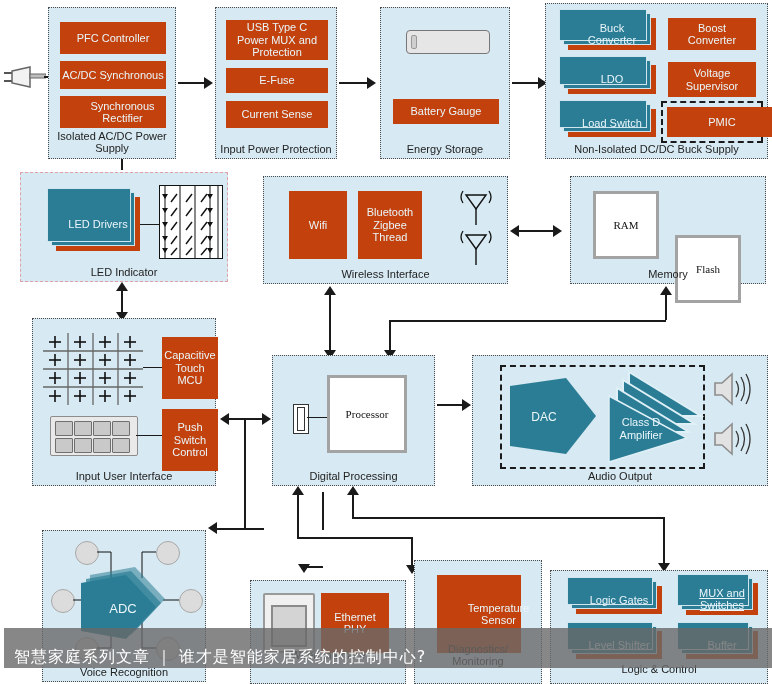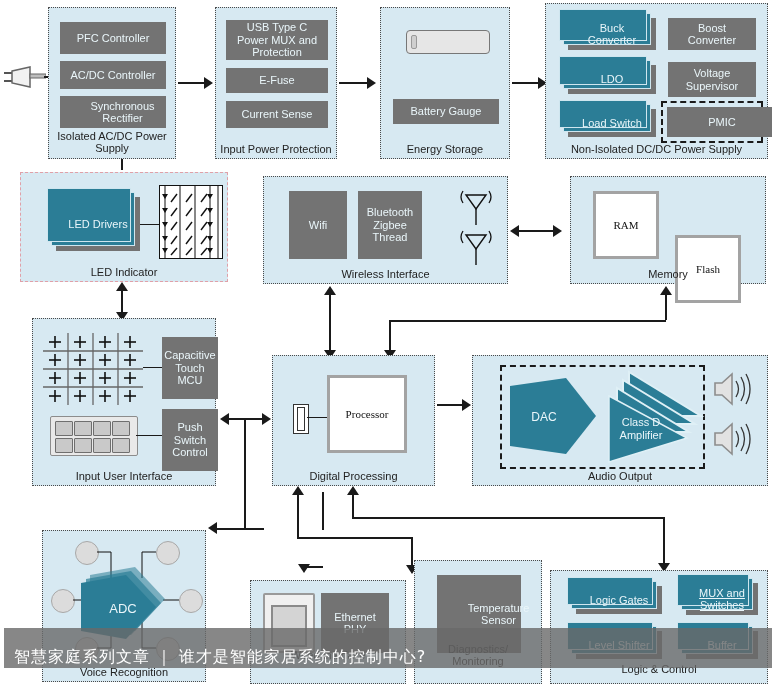--- a/index.html
+++ b/index.html
@@ -26,21 +26,21 @@
     position:absolute;left:0;right:0;bottom:3px;
     text-align:center;
     font-size:11px;color:#222;
     line-height:12px;
     white-space:pre-line;
   }
 
   
   .tbox{
     position:absolute;
-    background:#737373;
+    background:#c2410c;
     color:#eaf6fa;
     font-size:11px;
     line-height:12.5px;
     display:flex;align-items:center;justify-content:center;
     text-align:center;
     box-sizing:border-box;
     white-space:pre-line;
     padding:1px;
   }
   
@@ -130,21 +130,21 @@
     <svg width="44" height="28" viewBox="0 0 44 28">
       <path d="M2 10 h8 M2 18 h8" stroke="#555" stroke-width="2" fill="none"></path>
       <path d="M10 8 L28 4 L28 24 L10 20 Z" fill="#f2f2f2" stroke="#666" stroke-width="1.5"></path>
       <rect x="28" y="11" width="16" height="4" fill="#bdbdbd" stroke="#666" stroke-width="1"></rect>
     </svg>
   </div>
   <div class="ln lh" style="left:44px;top:76px;width:14px;"></div>
 
   <div class="section" style="left:48px;top:7px;width:128px;height:152px;">
     <div class="tbox" style="left:11px;top:14px;width:106px;height:32px;">PFC Controller</div>
-    <div class="tbox" style="left:11px;top:53px;width:106px;height:28px;">AC/DC Controller</div>
+    <div class="tbox" style="left:11px;top:53px;width:106px;height:28px;">AC/DC Synchronous</div>
     <div class="tbox" style="left:11px;top:88px;width:106px;height:32px;padding-left:20px;">Synchronous
 Rectifier</div>
     <div class="sec-label" style="bottom:4px;">Isolated AC/DC Power
 Supply</div>
   </div>
 
   <div class="ln lh" style="left:178px;top:82px;width:28px;"></div>
   <div class="arr arr-r" style="left:204px;top:77px;"></div>
 
   <div class="section" style="left:215px;top:7px;width:122px;height:152px;">
@@ -172,21 +172,21 @@
     <div class="tbox stack" style="left:22px;top:14px;width:88px;height:32px;">Buck
 Converter</div>
     <div class="tbox" style="left:122px;top:14px;width:88px;height:32px;">Boost
 Converter</div>
     <div class="tbox stack" style="left:22px;top:61px;width:88px;height:29px;">LDO</div>
     <div class="tbox" style="left:122px;top:58px;width:88px;height:35px;">Voltage
 Supervisor</div>
     <div class="tbox stack" style="left:22px;top:105px;width:88px;height:28px;">Load Switch</div>
     <div class="inner-dash" style="left:115px;top:97px;width:102px;height:42px;"></div>
     <div class="tbox" style="left:121px;top:103px;width:110px;height:30px;">PMIC</div>
-    <div class="sec-label">Non-Isolated DC/DC Power Supply</div>
+    <div class="sec-label">Non-Isolated DC/DC Buck Supply</div>
   </div>
 
   <div class="ln lv" style="left:121px;top:159px;height:11px;"></div>
 
   <div class="section pink" style="left:20px;top:172px;width:208px;height:110px;">
     <div class="tbox stack" style="left:35px;top:24px;width:84px;height:54px;">LED Drivers</div>
     <div class="thinln" style="left:119px;top:51px;width:22px;"></div>
     <div class="ledgrid" style="left:138px;top:12px;width:62px;height:72px;">
       <svg width="62" height="72" viewBox="0 0 62 72">
         <g stroke="#111" stroke-width="1" fill="none">

